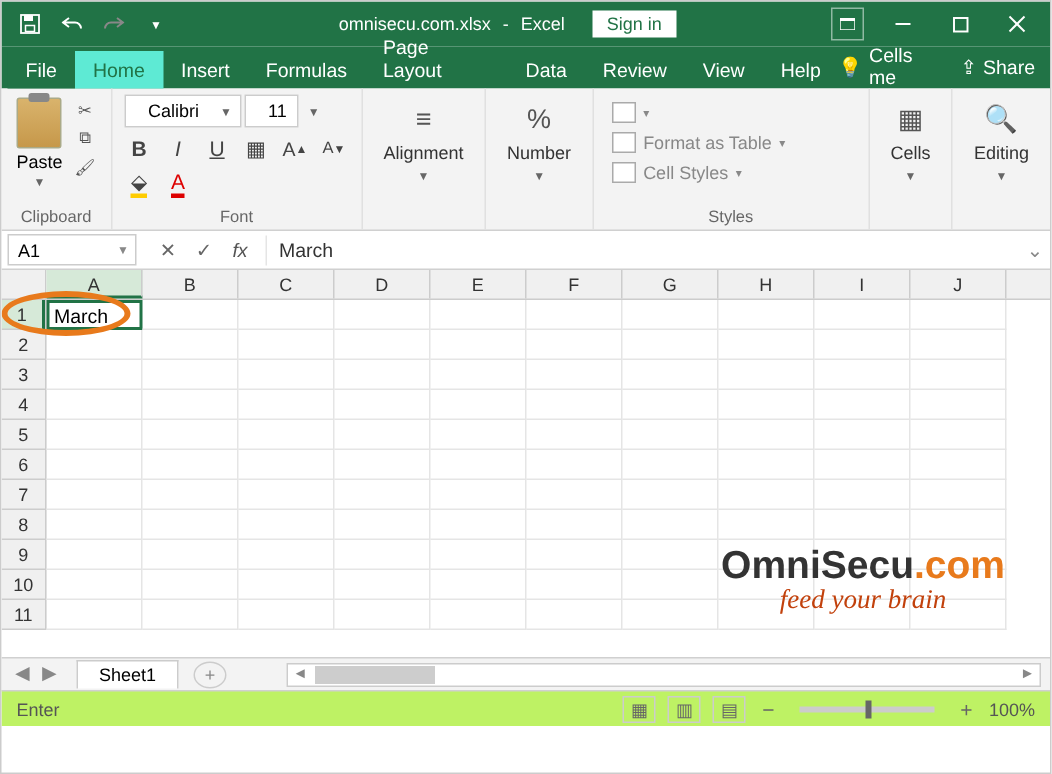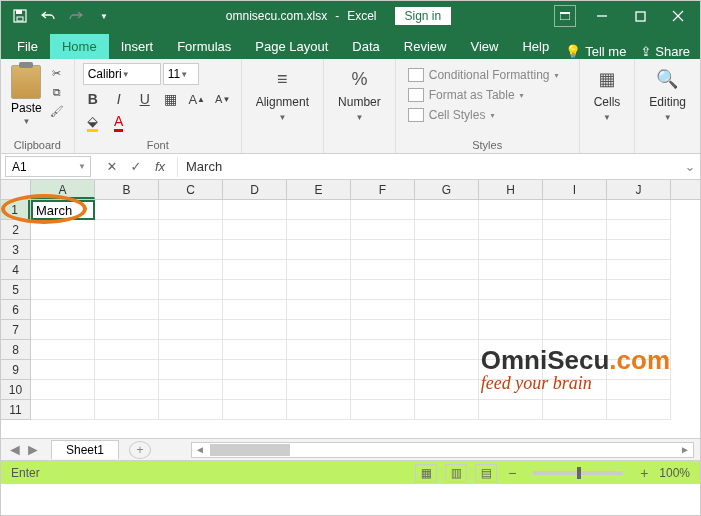--- a/index.html
+++ b/index.html
@@ -28,21 +28,21 @@
 .group-label { text-align: center; color: #666; font-size: 11px; padding-top: 2px; }
 .group-content { display: flex; align-items: flex-start; gap: 4px; flex: 1; }
 
 .paste-btn { display: flex; flex-direction: column; align-items: center; gap: 2px; padding: 2px; cursor: pointer; }
 .paste-icon { width: 30px; height: 34px; background: linear-gradient(#d9b36c, #c6984a); border: 1px solid #aa8; border-radius: 2px; position: relative; }
 .paste-icon::before { content:""; position:absolute; top:-4px; left:7px; width:14px; height:6px; background:#888; border-radius:2px; }
 .mini-col { display:flex; flex-direction:column; gap:3px; padding-top:2px; }
 .mini-btn { width:18px; height:16px; display:flex; align-items:center; justify-content:center; color:#555; cursor:pointer; font-size:11px; }
 
 .font-row1 { display:flex; gap:2px; margin-bottom:4px; }
-.font-select { border:1px solid #ccc; background:#fff; height:22px; font-size:12px; padding:0 4px; display:flex; align-items:center; gap:0; cursor:pointer; }
+.font-select { border:1px solid #ccc; background:#fff; height:22px; font-size:12px; padding:0 15px; display:flex; align-items:center; gap:14px; cursor:pointer; }
 .font-arrow { color:#666; font-size:8px; }
 .font-row2 { display:flex; gap:6px; align-items:center; }
 .fmt-btn { width:20px; height:20px; display:flex; align-items:center; justify-content:center; cursor:pointer; color:#444; font-size:14px; }
 
 .big-btn { display:flex; flex-direction:column; align-items:center; gap:4px; padding:4px 6px; cursor:pointer; font-size:12px; color:#333; }
 .big-icon { width:24px; height:24px; display:flex; align-items:center; justify-content:center; font-size:18px; color:#555; }
 
 .styles-list { display:flex; flex-direction:column; gap:4px; padding-top:4px; }
 .style-item { display:flex; align-items:center; gap:5px; font-size:12px; color:#888; cursor:pointer; padding:1px 4px; }
 .style-icon { width:16px; height:14px; border:1px solid #aaa; background:#fff; }
@@ -65,21 +65,21 @@
 .row-headers { position:absolute; top:20px; left:0; width:30px; display:flex; flex-direction:column; background:#f0f0f0; border-right:1px solid #ccc; }
 .row-h { height:20px; text-align:center; font-size:12px; color:#333; border-bottom:1px solid #ccc; line-height:20px; }
 .row-h.sel { background:#d6e9d8; border-right:2px solid #217346; }
 .cells { position:absolute; top:20px; left:30px; right:0; bottom:0; }
 .cell-row { display:flex; height:20px; }
 .cell { width:64px; height:20px; border-right:1px solid #e5e5e5; border-bottom:1px solid #e5e5e5; font-size:13px; padding:0 3px; line-height:19px; }
 .cell.selected { border:2px solid #217346; outline:none; line-height:17px; }
 
 .highlight-oval { position:absolute; width:86px; height:30px; border:4px solid #e87a1c; border-radius:50%; top:14px; left:0px; pointer-events:none; }
 
-.watermark { position:absolute; bottom:44px; right:30px; text-align:left; pointer-events:none; }
+.watermark { position:absolute; bottom:28px; right:30px; text-align:center; pointer-events:none; }
 .wm-main { font-size:26px; font-weight:bold; color:#333; }
 .wm-main .dotcom { color:#e87a1c; }
 .wm-sub { font-family: cursive; font-style:italic; color:#c2410c; font-size:18px; margin-top:-3px; }
 
 
 .hscroll-area { height:22px; background:#f3f3f3; border-top:1px solid #d0d0d0; display:flex; align-items:center; }
 .sheet-nav { display:flex; align-items:center; gap:2px; padding:0 6px; color:#888; }
 .nav-btn { width:16px; cursor:pointer; text-align:center; }
 .sheet-tab { background:#fff; border:1px solid #ccc; border-bottom:none; padding:2px 14px; font-size:12px; cursor:pointer; margin-left:4px; }
 .add-sheet { width:22px; height:18px; border:1px solid #ccc; border-radius:50%; display:flex; align-items:center; justify-content:center; margin-left:10px; color:#888; cursor:pointer; font-size:12px; }
@@ -161,21 +161,21 @@
   <div class="tab">Insert</div>
   <div class="tab">Formulas</div>
   <div class="tab">Page Layout</div>
   <div class="tab">Data</div>
   <div class="tab">Review</div>
   <div class="tab">View</div>
   <div class="tab">Help</div>
   <div class="tabs-right">
     <div style="display:flex;align-items:center;gap:4px;">
       <span>💡</span>
-      <span>Tell me</span>
+      <span>Cells me</span>
     </div>
     <div style="display:flex;align-items:center;gap:4px;">
       <span>⇪</span>
       <span>Share</span>
     </div>
   </div>
 </div>
 
 <div class="ribbon">
   <div class="group">
@@ -241,21 +241,20 @@
       <span>Number</span>
       <span style="font-size:8px;color:#666;">▼</span>
     </div>
     <div></div>
   </div>
 
   <div class="group" style="flex:1;">
     <div class="styles-list">
       <div class="style-item">
         <div class="style-icon"></div>
-        <span>Conditional Formatting</span>
           <span style="font-size:8px;">▾</span>
       </div>
       <div class="style-item">
         <div class="style-icon"></div>
         <span>Format as Table</span>
           <span style="font-size:8px;">▾</span>
       </div>
       <div class="style-item">
         <div class="style-icon"></div>
         <span>Cell Styles</span>

